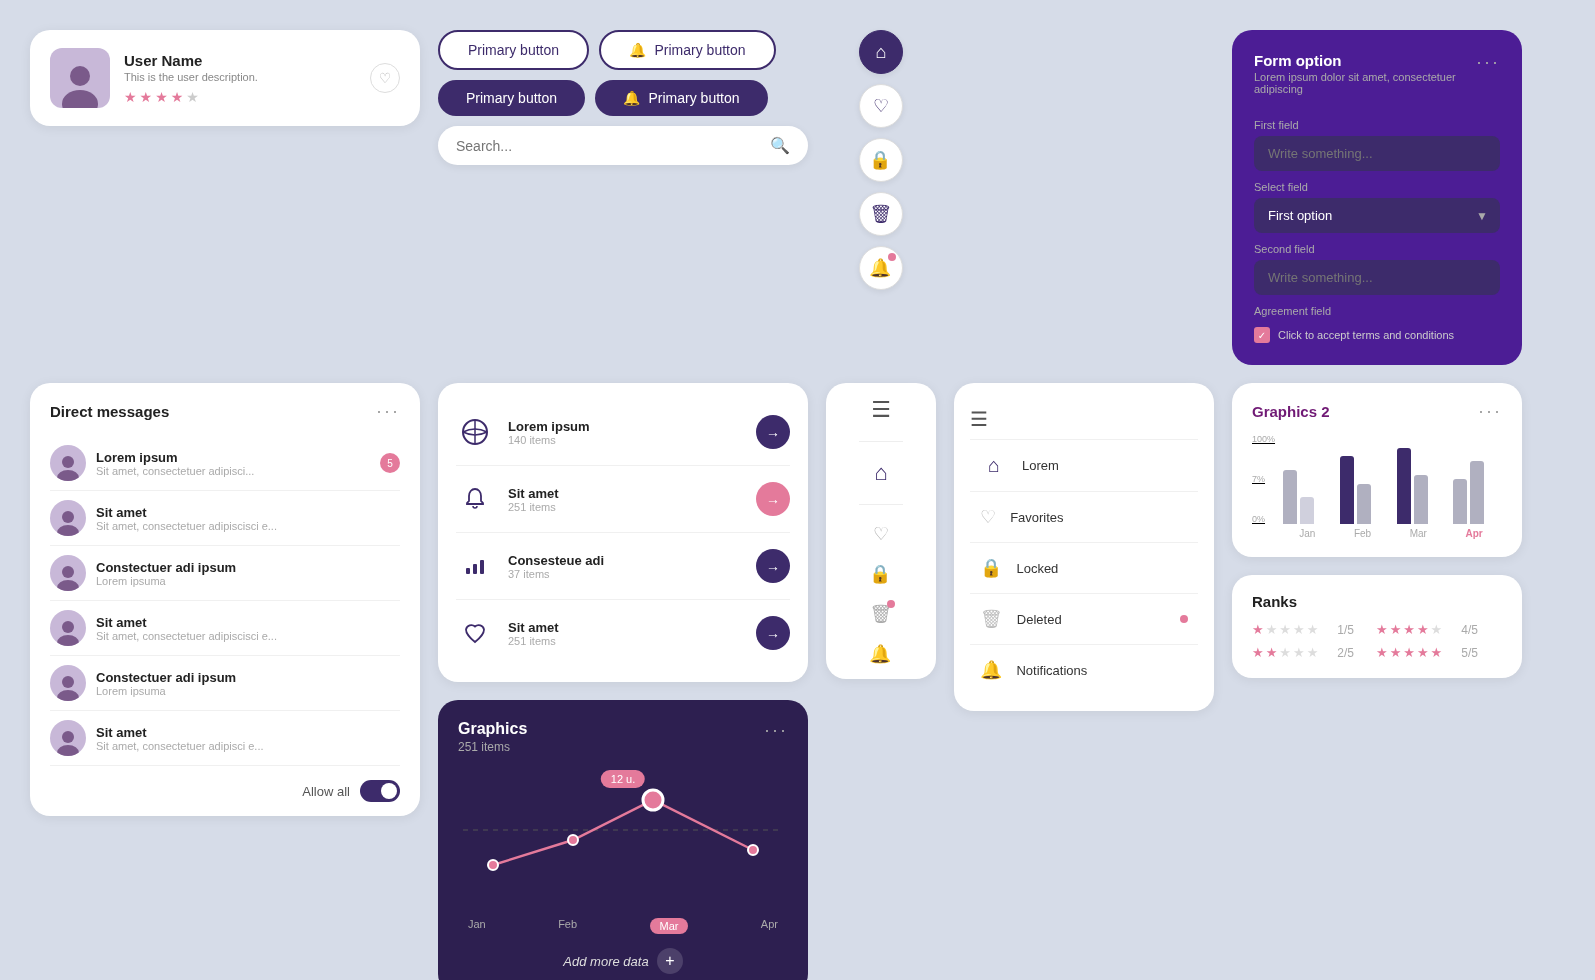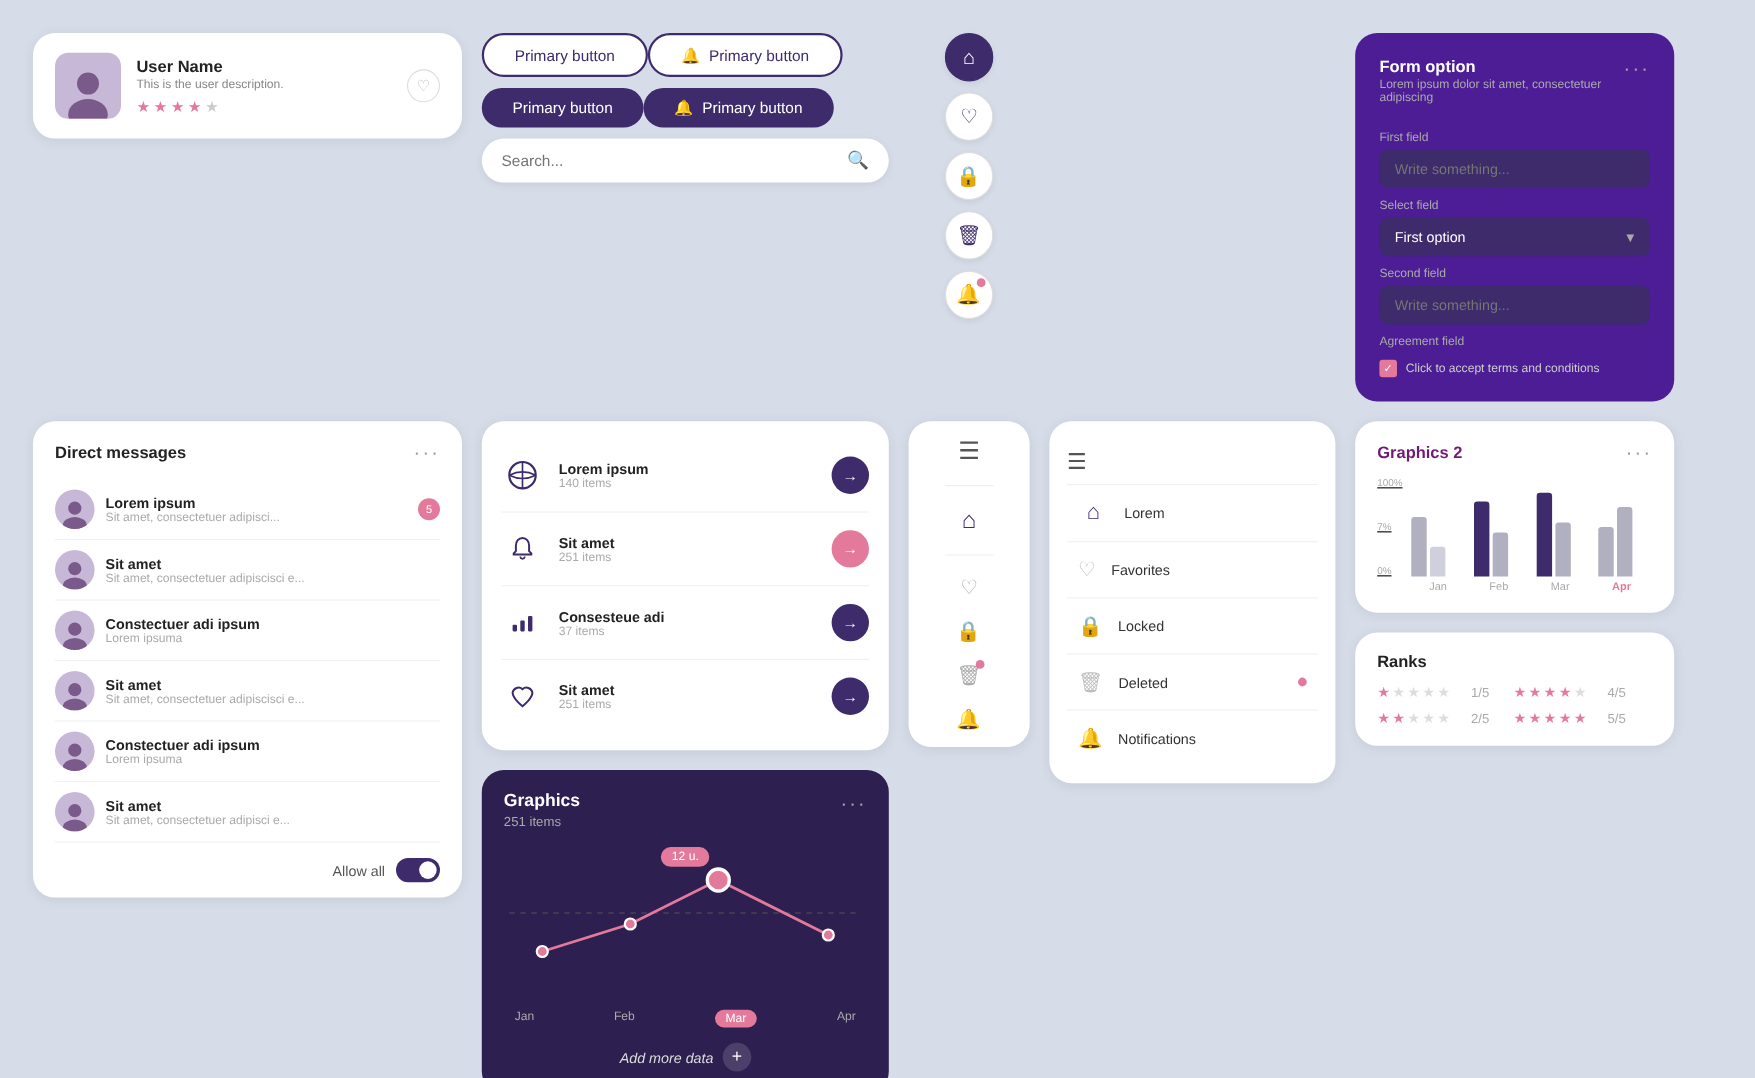--- a/index.html
+++ b/index.html
@@ -95,21 +95,21 @@
       background: #3d2b6b; border-radius: 11px;
       position: relative; cursor: pointer;
     }
     .toggle::after {
       content: '';
       position: absolute;
       right: 3px; top: 3px;
       width: 16px; height: 16px;
       background: #fff; border-radius: 50%;
     }
-    .btn-row { display: flex; align-items: center; }
+    .btn-row { display: flex; gap: 10px; align-items: center; }
 
     .btn-outline {
       border: 2px solid #3d2b6b;
       background: #fff;
       color: #3d2b6b;
       border-radius: 30px;
       padding: 10px 28px;
       font-size: 14px;
       font-weight: 500;
       cursor: pointer;

